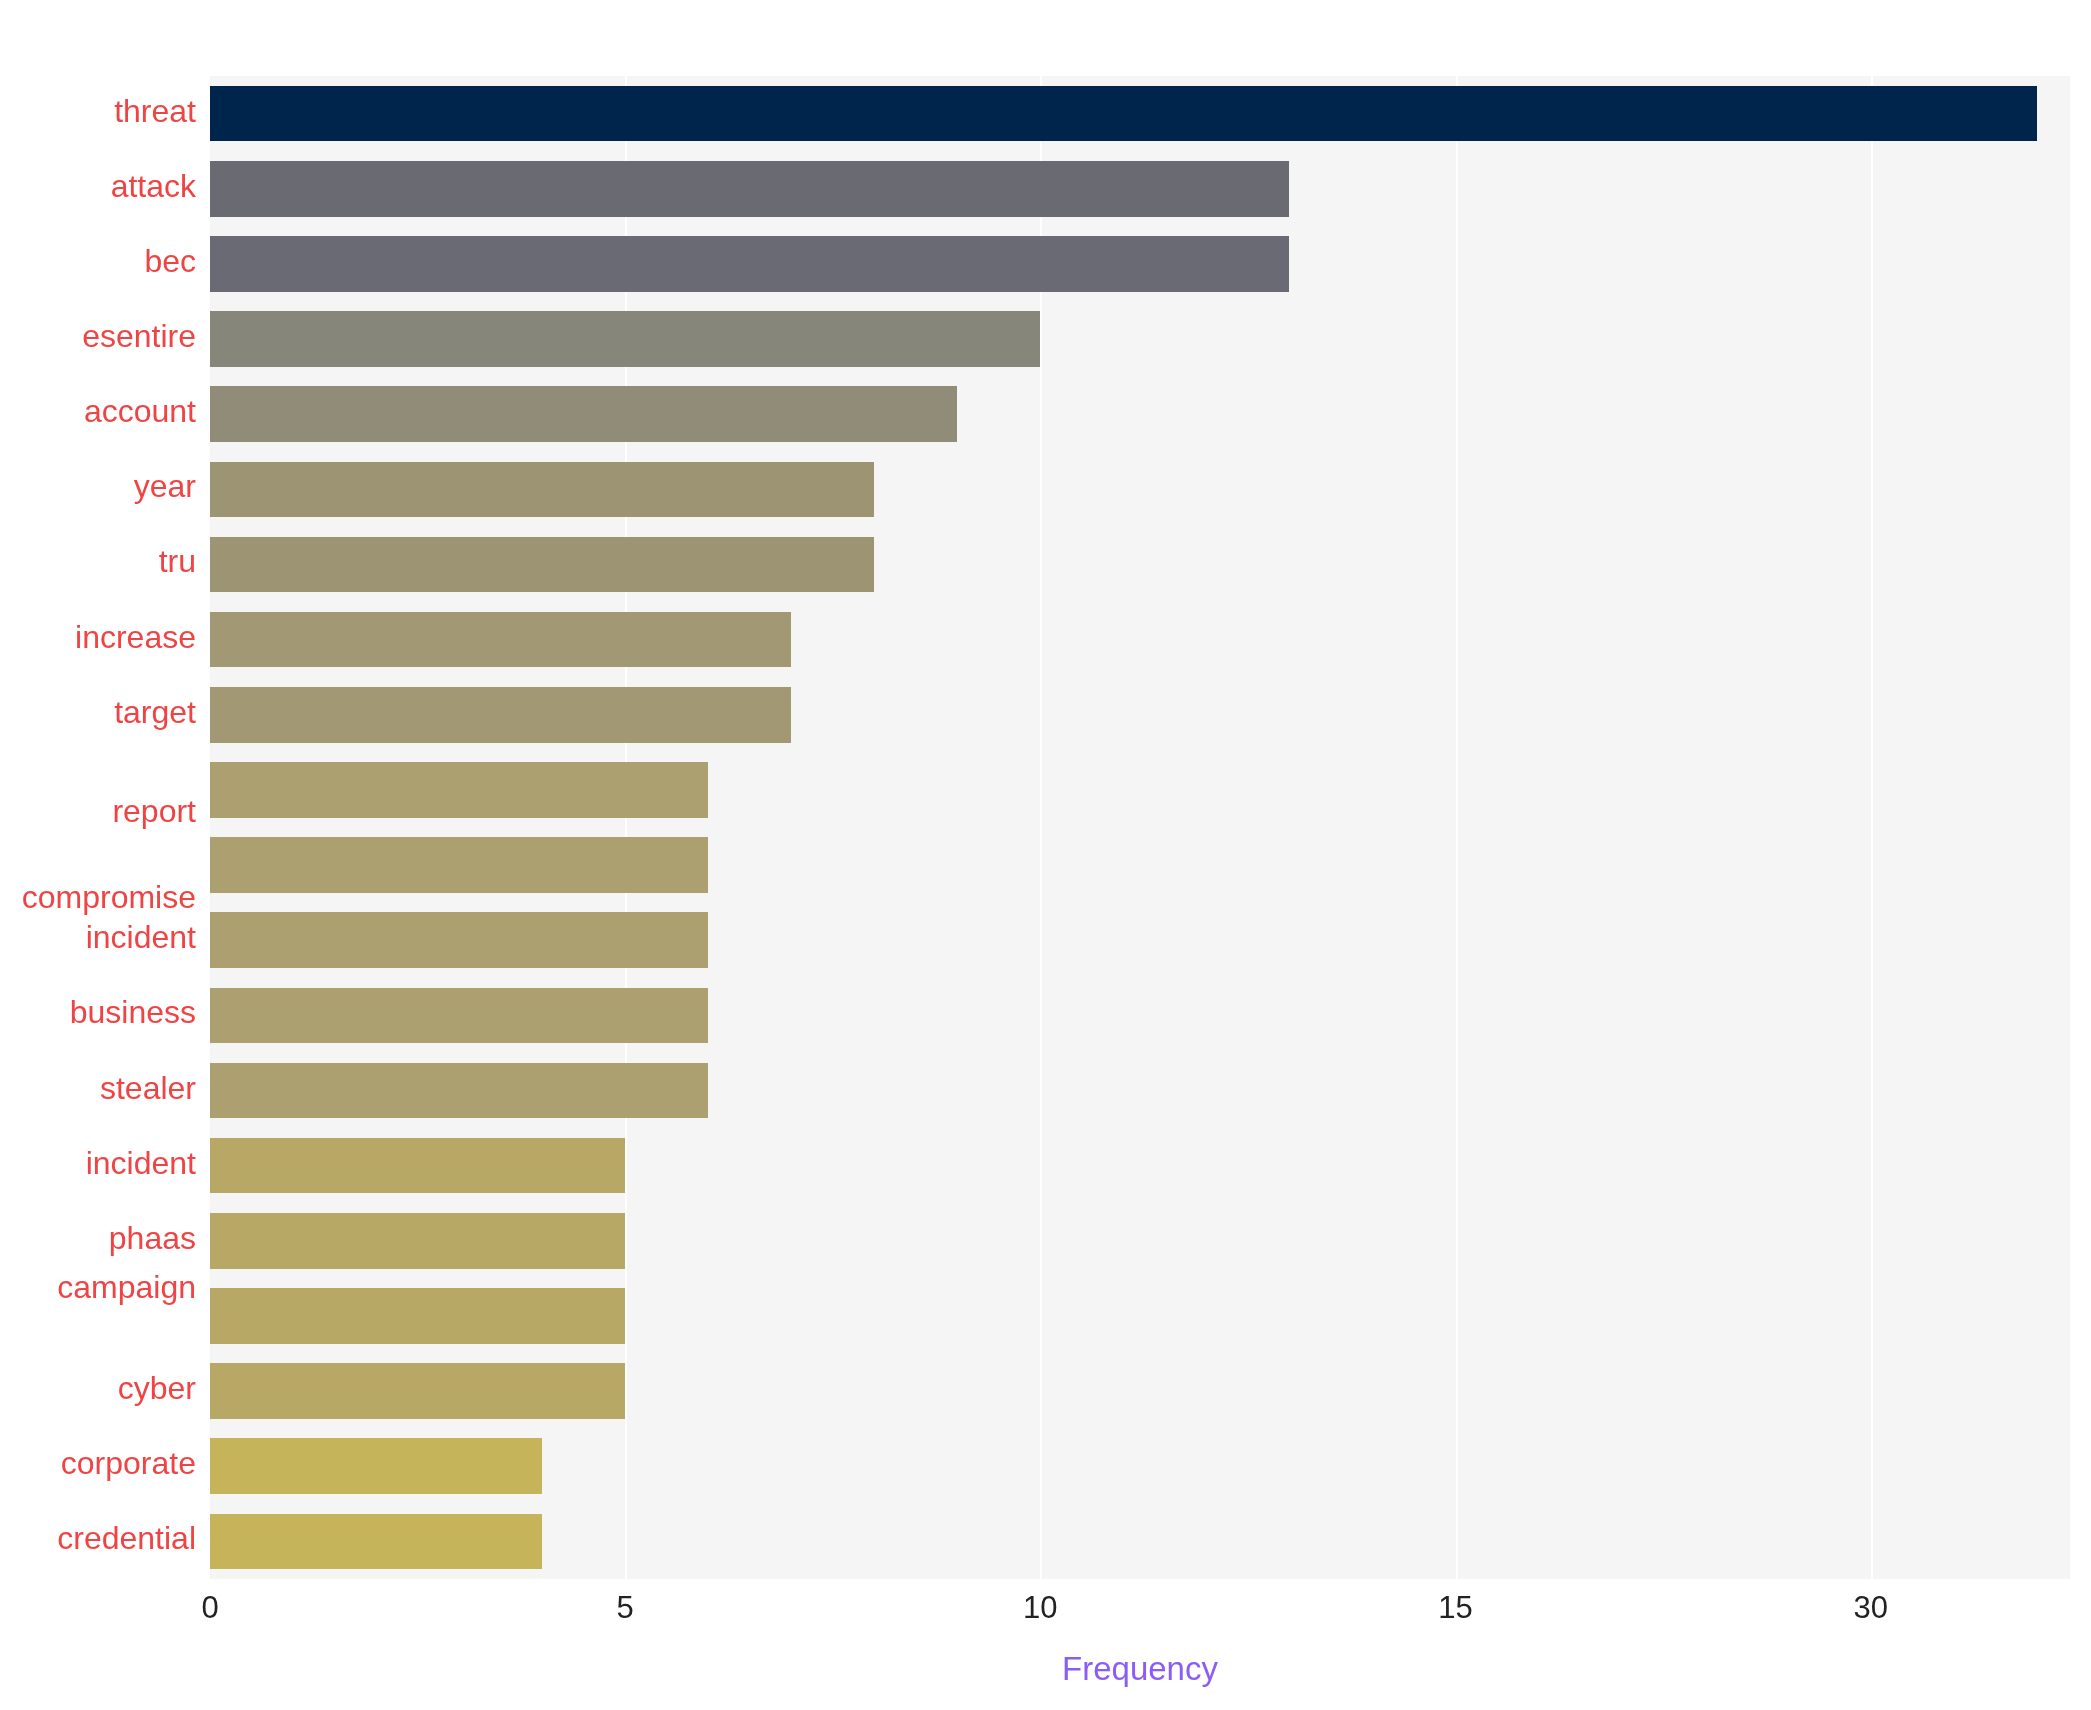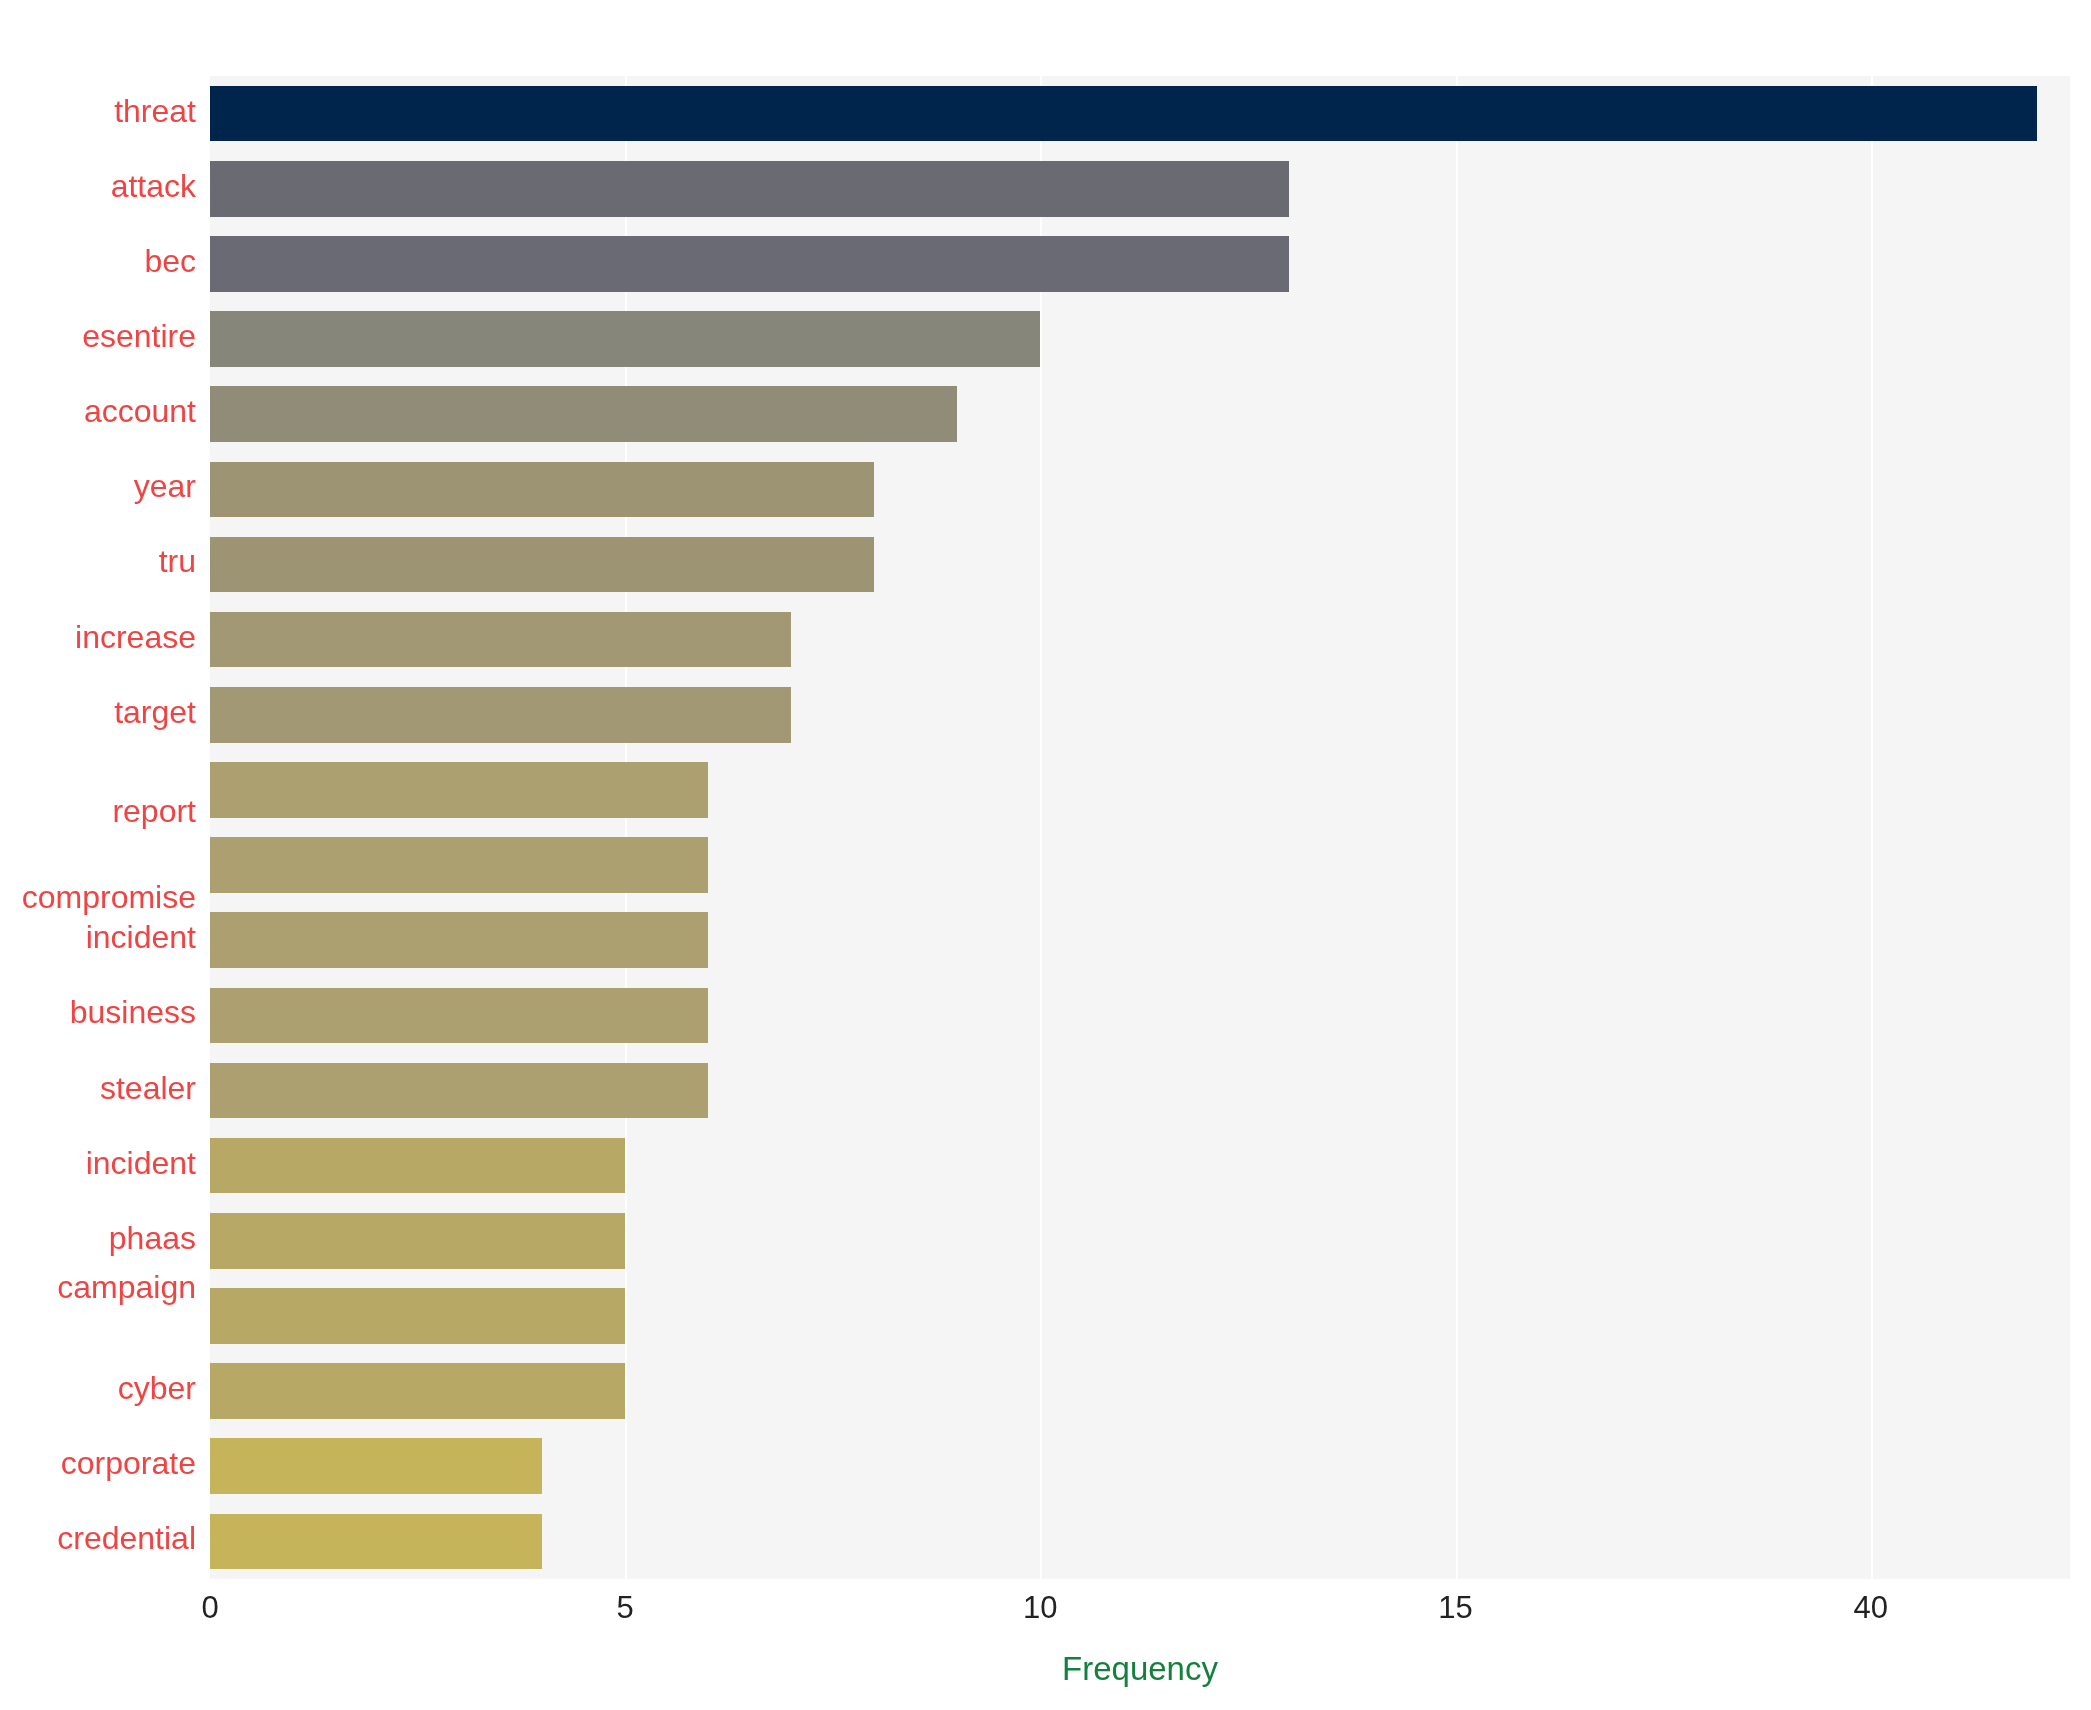--- a/index.html
+++ b/index.html
@@ -105,21 +105,21 @@
     text-align: center;
     white-space: nowrap;
   }
   #xaxis-title {
     position: absolute;
     left: 210px;
     top: 1650px;
     width: 1860px;
     text-align: center;
     font-size: 33px;
-    color: #15803d;
+    color: #8b5cf6;
   }
 </style>
 </head>
 <body>
 
 <div id="page">
 
 
   <div id="ylabels-layer">
       <div class="ytick-label" style="top: 16.575px;">threat</div>
@@ -213,18 +213,18 @@
           <div class="bar" title="credential: 4" style="width: 332.143px; background: rgb(198, 180, 91);"></div>
         </div>
       </div>
   </div>
 
   <div id="xlabels-layer">
       <div class="xtick-label" style="left: 210px;">0</div>
       <div class="xtick-label" style="left: 625.179px;">5</div>
       <div class="xtick-label" style="left: 1040.36px;">10</div>
       <div class="xtick-label" style="left: 1455.54px;">15</div>
-      <div class="xtick-label" style="left: 1870.71px;">40</div>
+      <div class="xtick-label" style="left: 1870.71px;">30</div>
     </div>
 
   <div id="xaxis-title">Frequency</div>
 
 </div>
 
 </body></html>

